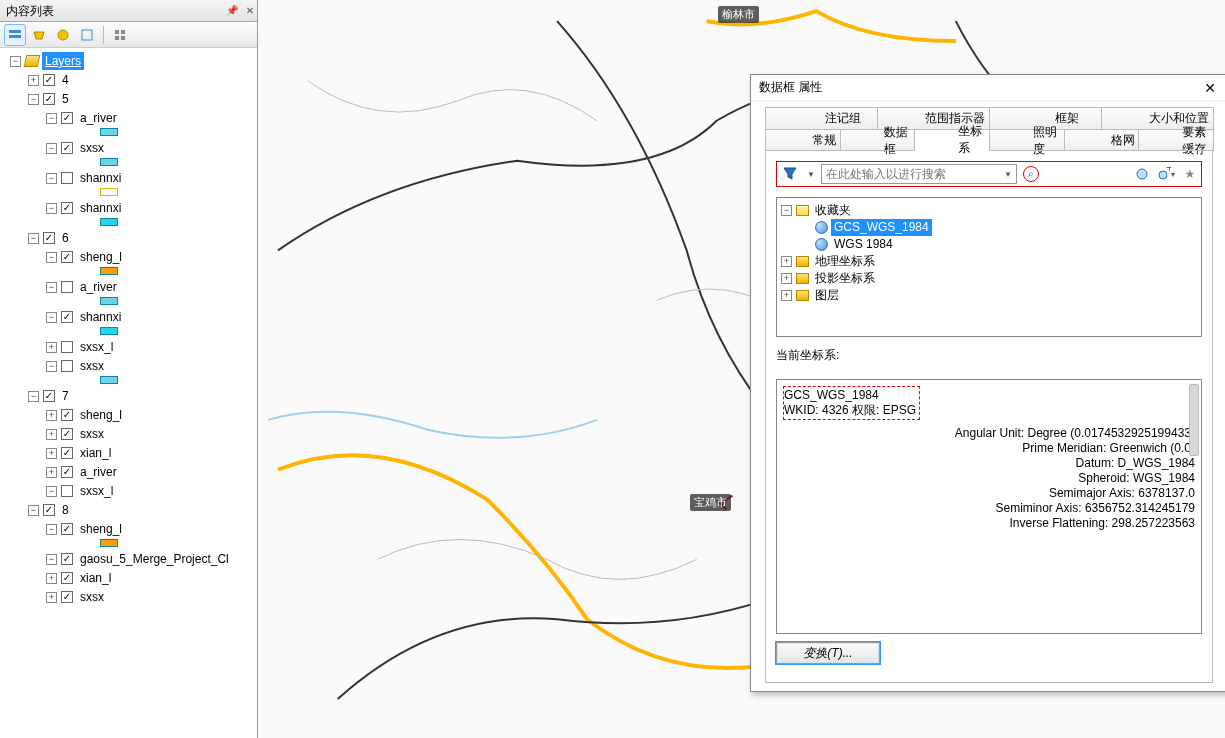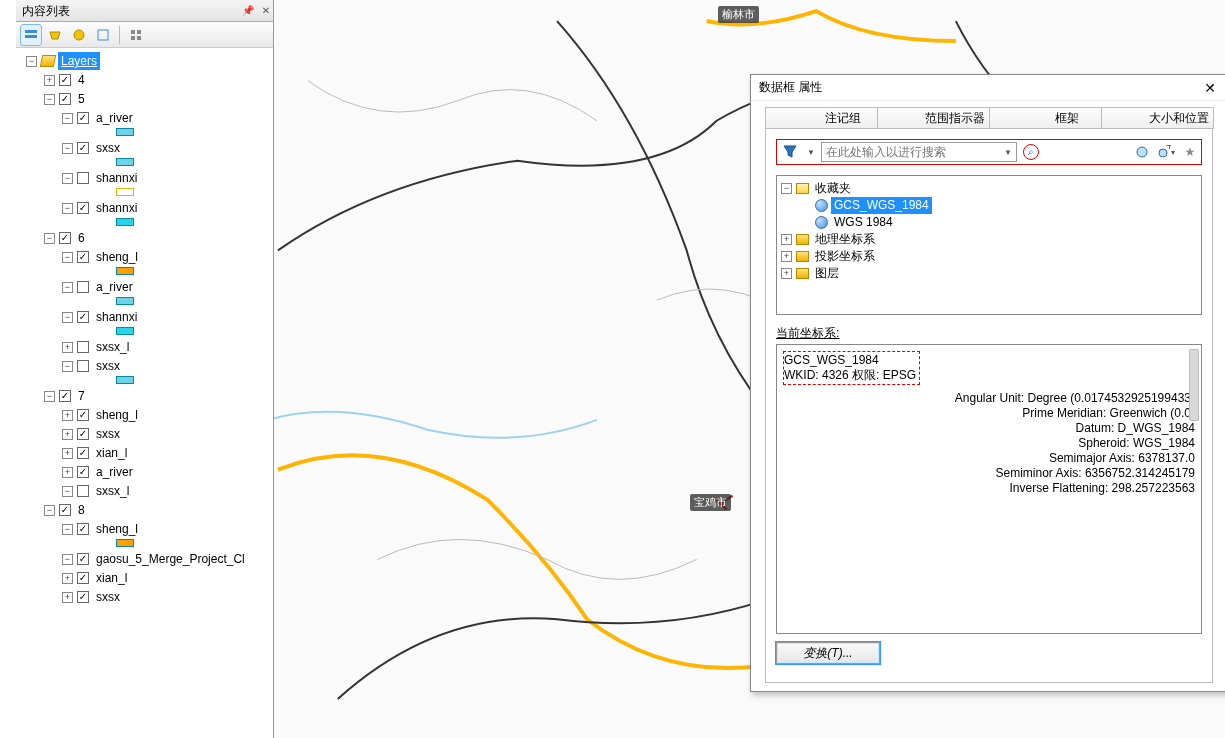--- a/index.html
+++ b/index.html
@@ -3,21 +3,21 @@
 <meta charset="utf-8">
 <style>
 * { margin:0; padding:0; box-sizing:border-box; font-family:"Microsoft YaHei","SimSun",Arial,sans-serif; font-size:12px; }
 body { width:1225px; height:738px; background:#fff; position:relative; overflow:hidden; }
 
 
 .map { position:absolute; left:258px; top:0; right:0; bottom:0; background:#fafafa; z-index:0; }
 .map svg { width:100%; height:100%; }
 
 
-.toc { position:absolute; left:16px; top:0; width:258px; height:100%; background:#fff; border-right:1px solid #999; z-index:2; }
+.toc { position:absolute; left:0; top:0; width:258px; height:100%; background:#fff; border-right:1px solid #999; z-index:2; }
 .toc-title { height:22px; line-height:22px; background:linear-gradient(#f4f4f4,#e4e4e4); border-bottom:1px solid #aaa; padding-left:6px; display:flex; align-items:center; }
 .toc-title span { flex:1; }
 .toc-title .btn { width:14px; height:14px; display:flex; align-items:center; justify-content:center; margin-left:3px; cursor:pointer; font-size:10px; color:#555; }
 .toc-toolbar { height:26px; background:linear-gradient(#fdfdfd,#e8e8e8); border-bottom:1px solid #ccc; display:flex; align-items:center; padding:0 4px; gap:2px;}
 .tbtn { width:22px; height:22px; display:flex; align-items:center; justify-content:center; cursor:pointer; border:1px solid transparent; border-radius:3px;}
 .sep { width:1px; height:18px; background:#bbb; margin:0 3px;}
 .tree { position:absolute; top:48px; left:0; right:0; bottom:0; overflow:auto; padding:4px 2px 4px 4px; background:#fff; }
 .node { display:flex; align-items:center; height:18px; line-height:18px; white-space:nowrap; margin-bottom:1px;}
 .node .ind { display:inline-block; }
 .exp { width:11px; height:11px; border:1px solid #888; display:inline-flex; align-items:center; justify-content:center; font-size:9px; line-height:9px; margin-right:4px; cursor:pointer; background:#fff; color:#444;}
@@ -49,21 +49,21 @@
 
 .ctree{ border:1px solid #888; height:140px; overflow:auto; padding:4px; background:#fff; margin-bottom:10px;}
 .crow{ display:flex; align-items:center; height:17px; line-height:17px;}
 .crow .ind{display:inline-block;}
 .crow .fld{width:13px;height:11px; background:linear-gradient(#ffe27a,#f0b400); border:1px solid #b58900; margin-right:3px;}
 .crow .fld.open{background:linear-gradient(#fff3b0,#ffd54a);}
 .globe{ width:13px; height:13px; border-radius:50%; background:radial-gradient(circle at 30% 30%,#bde0ff,#4a90d9); border:1px solid #2b6cb0; margin-right:3px;}
 .crow .txt{ padding:0 3px;}
 .crow .txt.sel{ background:#1e90ff; color:#fff;}
 
-.details-label{ margin-bottom:2px;text-decoration:underline;}
+.details-label{ margin-bottom:15px;}
 .details{ border:1px solid #888; flex:1; overflow:auto; padding:6px; background:#fff; position:relative; font-family:Arial,sans-serif; font-size:11px; line-height:15px;}
 .details .hl{ border:1px dashed #d00; display:inline-block; padding:1px 3px 1px 0; }
 .scroll-thumb{ position:absolute; right:2px; top:4px; width:10px; height:72px; background:#d8d8d8; border:1px solid #bbb; border-radius:2px;}
 .transform-row{ padding:8px 0;}
 .transform-btn{ width:104px; height:22px; border:1px solid #999; background:linear-gradient(#fafafa,#e6e6e6); cursor:pointer;font-style:italic;}
 .transform-btn.active{ outline:1px solid #3399ff; box-shadow:0 0 0 1px #cce6ff inset;}
 
 .dlg-btns{ display:flex; justify-content:flex-end; gap:8px; padding:8px 14px;}
 .dbtn{ width:80px; height:24px; border:1px solid #999; background:linear-gradient(#fafafa,#e6e6e6); cursor:pointer;}
 .dbtn.primary{ outline:1px solid #0a64c8; box-shadow:0 0 0 1px #87bff3 inset;}
@@ -316,20 +316,28 @@
     <span>数据框 属性</span>
     <div class="dlg-close">✕</div>
   </div>
   <div class="dlg-body">
     <div class="tabs-row" id="tabs1">
         <div class="tab">注记组</div>
         <div class="tab">范围指示器</div>
         <div class="tab">框架</div>
         <div class="tab">大小和位置</div>
       </div>
+    <div class="tabs-row" id="tabs2">
+        <div class="tab">常规</div>
+        <div class="tab">数据框</div>
+        <div class="tab active">坐标系</div>
+        <div class="tab">照明度</div>
+        <div class="tab">格网</div>
+        <div class="tab">要素缓存</div>
+      </div>
     <div class="tab-pane">
       <div class="search-row">
         <div class="filter-ic">
             <svg viewBox="0 0 14 14">
               <path d="M1 1h12L9 7v5l-4-2V7z" fill="#2a72c4" stroke="#184e8a"></path>
             </svg>
           </div>
         <span style="font-size:8px;color:#555;">▼</span>
         <div class="search-box">
           <input type="text" placeholder="在此处输入以进行搜索" style="">

